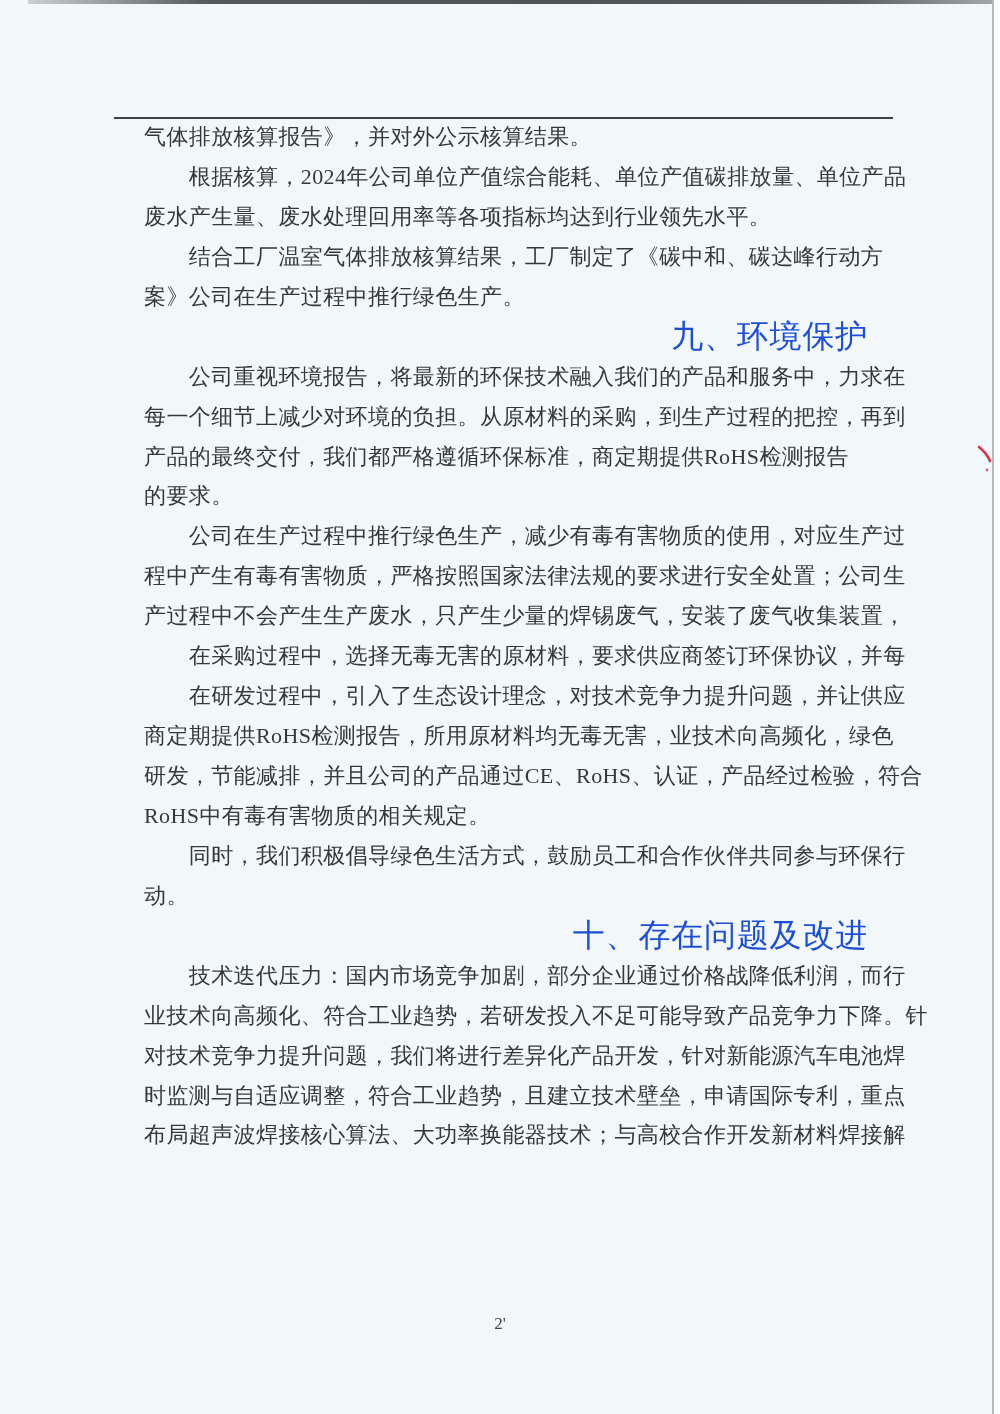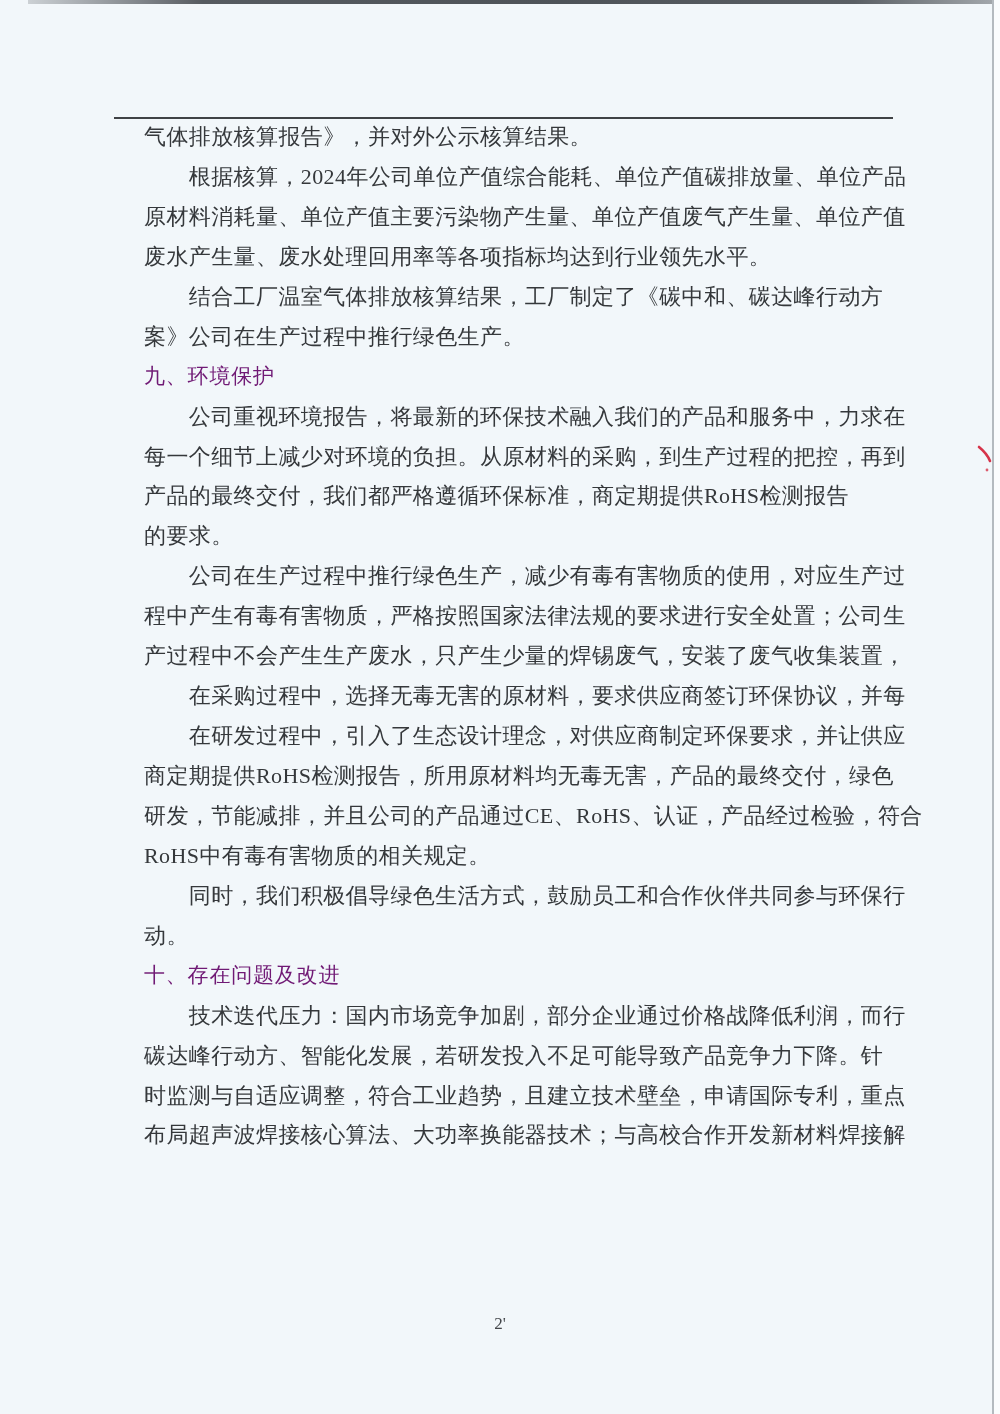--- a/index.html
+++ b/index.html
@@ -59,23 +59,24 @@
     width: 724px;
   }
   .line {
     height: 39.95px;
     line-height: 39.95px;
     font-size: 22px;
     white-space: pre;
     letter-spacing: 0.4px;
   }
   .line.heading {
-    font-size: 21px;
+    font-size: 32px;
     letter-spacing: 0.8px;
-    color: #701a75;
+    color: #1d4ed8;
+    text-align: right;
   }
   .page-number {
     position: absolute;
     left: 0;
     top: 1314px;
     width: 1000px;
     text-align: center;
     font-size: 17px;
     color: #43464a;
   }
@@ -92,41 +93,41 @@
   <div class="header-rule"></div>
 
   <svg class="red-pen-mark" viewBox="0 0 26 36">
     <path d="M4 4 C 9 8, 13 13, 15 18" stroke="#d6344a" stroke-width="2.6" fill="none" stroke-linecap="round"></path>
     <circle cx="12" cy="27" r="1.4" fill="#d6344a" opacity="0.8"></circle>
   </svg>
 
   <div class="text-block">
       <div class="line">气体排放核算报告》，并对外公示核算结果。</div>
       <div class="line">　　根据核算，2024年公司单位产值综合能耗、单位产值碳排放量、单位产品</div>
-      <div class="line">原材料消耗量、单位产值主要污染物产生量、单位产值废气产生量、单位产值</div>
       <div class="line">废水产生量、废水处理回用率等各项指标均达到行业领先水平。</div>
       <div class="line">　　结合工厂温室气体排放核算结果，工厂制定了《碳中和、碳达峰行动方</div>
       <div class="line">案》公司在生产过程中推行绿色生产。</div>
       <div class="line heading">九、环境保护</div>
       <div class="line">　　公司重视环境报告，将最新的环保技术融入我们的产品和服务中，力求在</div>
       <div class="line">每一个细节上减少对环境的负担。从原材料的采购，到生产过程的把控，再到</div>
       <div class="line">产品的最终交付，我们都严格遵循环保标准，商定期提供RoHS检测报告</div>
       <div class="line">的要求。</div>
       <div class="line">　　公司在生产过程中推行绿色生产，减少有毒有害物质的使用，对应生产过</div>
       <div class="line">程中产生有毒有害物质，严格按照国家法律法规的要求进行安全处置；公司生</div>
       <div class="line">产过程中不会产生生产废水，只产生少量的焊锡废气，安装了废气收集装置，</div>
       <div class="line">　　在采购过程中，选择无毒无害的原材料，要求供应商签订环保协议，并每</div>
-      <div class="line">　　在研发过程中，引入了生态设计理念，对供应商制定环保要求，并让供应</div>
-      <div class="line">商定期提供RoHS检测报告，所用原材料均无毒无害，产品的最终交付，绿色</div>
+      <div class="line">　　在研发过程中，引入了生态设计理念，对技术竞争力提升问题，并让供应</div>
+      <div class="line">商定期提供RoHS检测报告，所用原材料均无毒无害，业技术向高频化，绿色</div>
       <div class="line">研发，节能减排，并且公司的产品通过CE、RoHS、认证，产品经过检验，符合</div>
       <div class="line">RoHS中有毒有害物质的相关规定。</div>
       <div class="line">　　同时，我们积极倡导绿色生活方式，鼓励员工和合作伙伴共同参与环保行</div>
       <div class="line">动。</div>
       <div class="line heading">十、存在问题及改进</div>
       <div class="line">　　技术迭代压力：国内市场竞争加剧，部分企业通过价格战降低利润，而行</div>
-      <div class="line">碳达峰行动方、智能化发展，若研发投入不足可能导致产品竞争力下降。针</div>
+      <div class="line">业技术向高频化、符合工业趋势，若研发投入不足可能导致产品竞争力下降。针</div>
+      <div class="line">对技术竞争力提升问题，我们将进行差异化产品开发，针对新能源汽车电池焊</div>
       <div class="line">时监测与自适应调整，符合工业趋势，且建立技术壁垒，申请国际专利，重点</div>
       <div class="line">布局超声波焊接核心算法、大功率换能器技术；与高校合作开发新材料焊接解</div>
     </div>
 
   <div class="page-number">2'</div>
 
 </div>
 
 </body></html>

